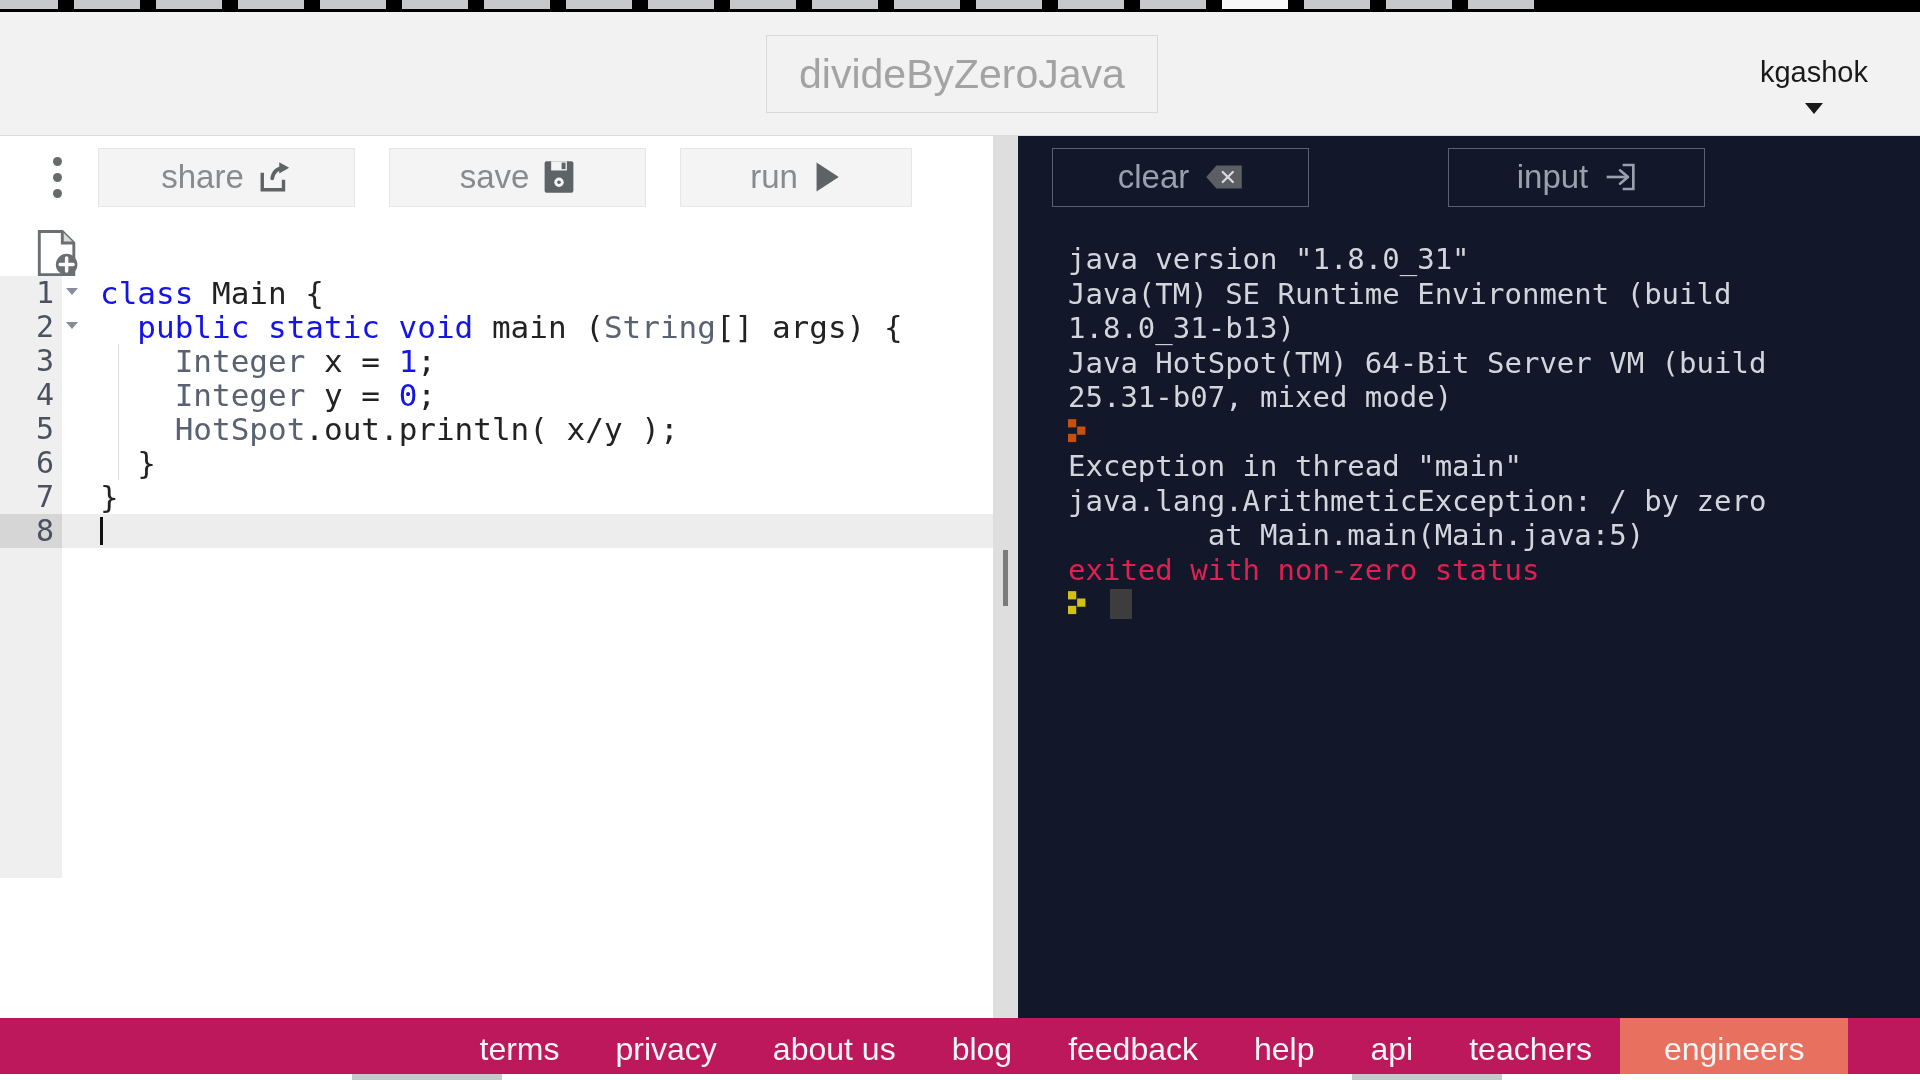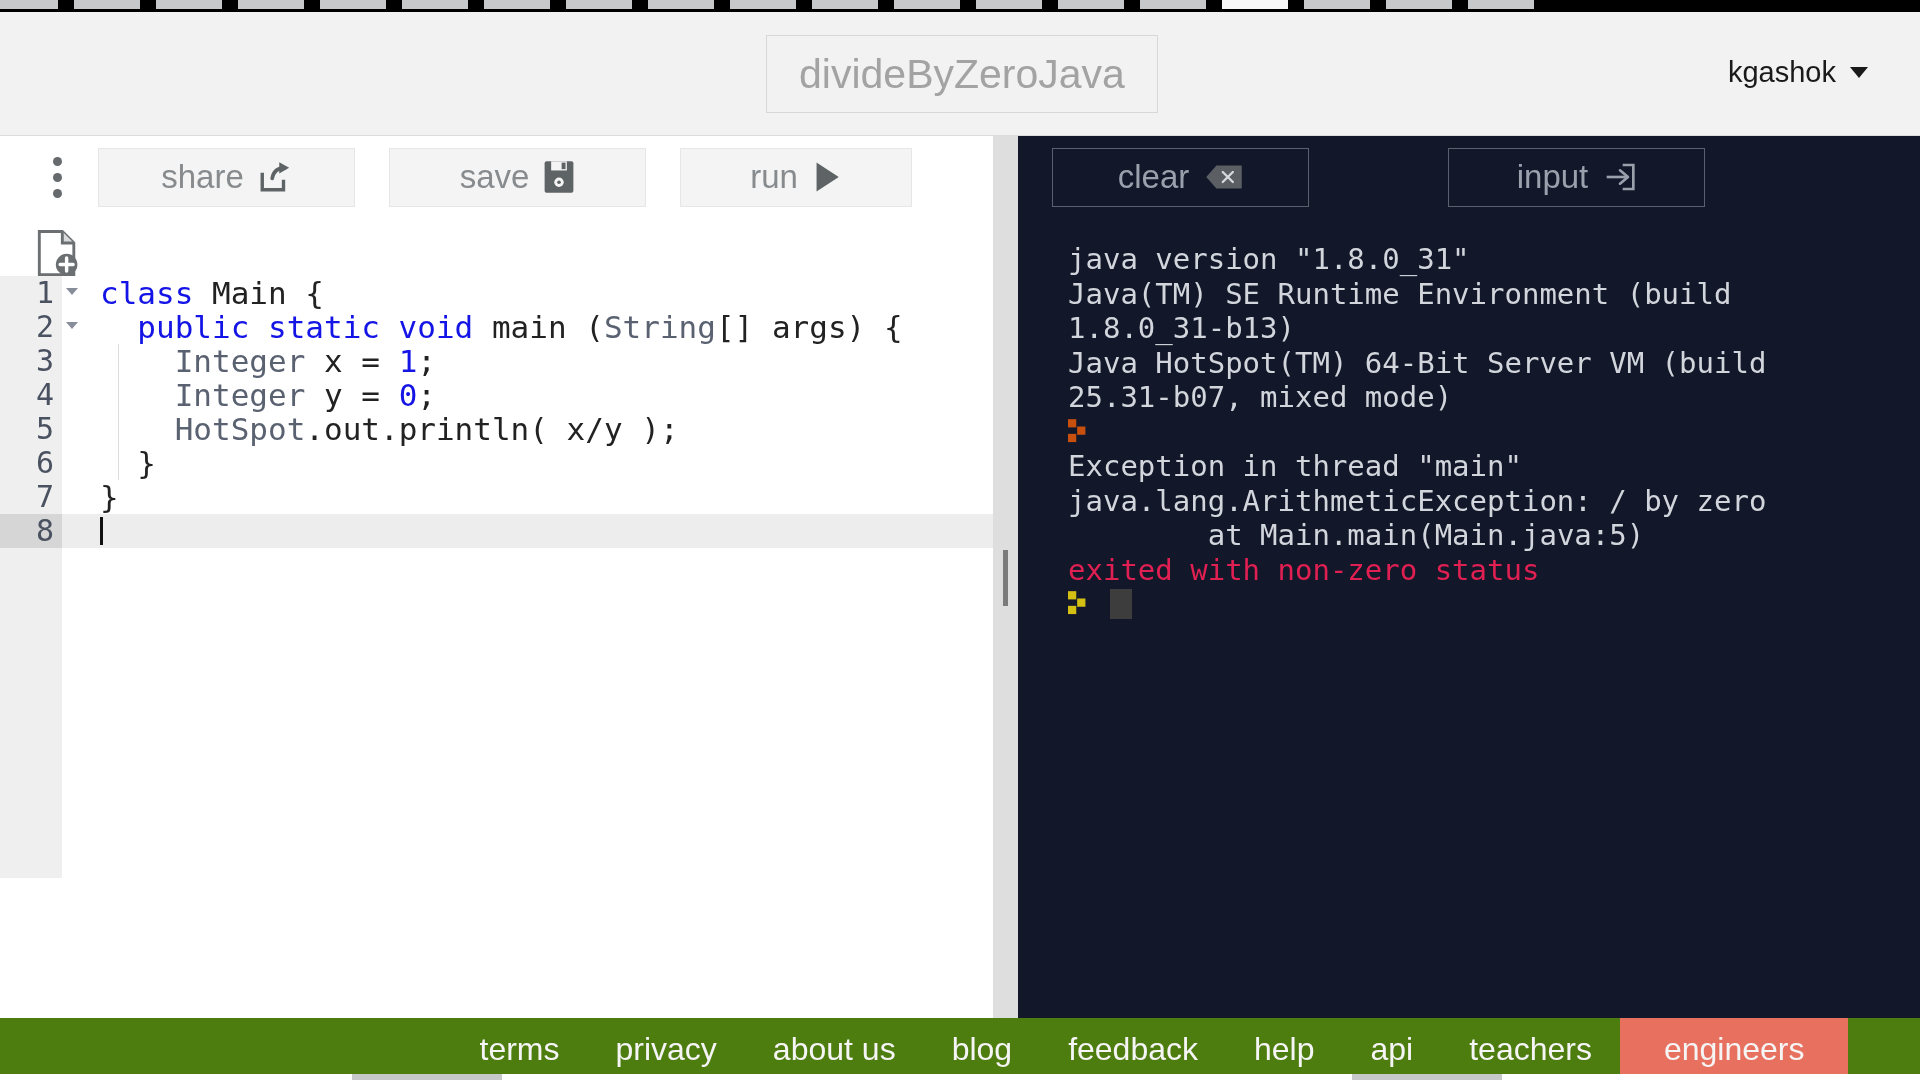--- a/index.html
+++ b/index.html
@@ -47,21 +47,21 @@
     width: 392px; height: 78px;
     border: 1px solid #d8d8d8;
     background: #f2f2f2;
     display: flex; align-items: center; justify-content: center;
     font-size: 41px; color: #a3a3a3;
     font-family: "Liberation Sans", sans-serif;
   }
   #user-menu {
     position: absolute; right: 52px; top: 44px;
     display: flex; align-items: center; gap: 14px;
-    font-size: 29px; color: #1a1a1a;
+    font-size: 29px; color: #1a1a1a; flex-direction: column;
   }
   .caret-down {
     width: 0; height: 0;
     border-left: 9px solid transparent;
     border-right: 9px solid transparent;
     border-top: 11px solid #1a1a1a;
     display: block;
   }
 
   
@@ -212,21 +212,21 @@
   .prompt-glyph { width: 22px; height: 26px; display: block; }
   .cursor-block {
     width: 22px; height: 30px; background: #3d3d3d;
     margin-left: 20px; display: inline-block;
   }
 
   
   #footer {
     position: absolute; left: 0; top: 1018px;
     width: 1920px; height: 62px;
-    background: #4d7c0f;
+    background: #be185d;
     display: flex; align-items: stretch; justify-content: center;
   }
   #footer-inner {
     display: flex; align-items: stretch; gap: 0;
     margin-left: 380px;
   }
   .foot-link {
     display: flex; align-items: center; justify-content: center;
     padding: 0 28px;
     font-size: 32px; color: #f5f5f5;

